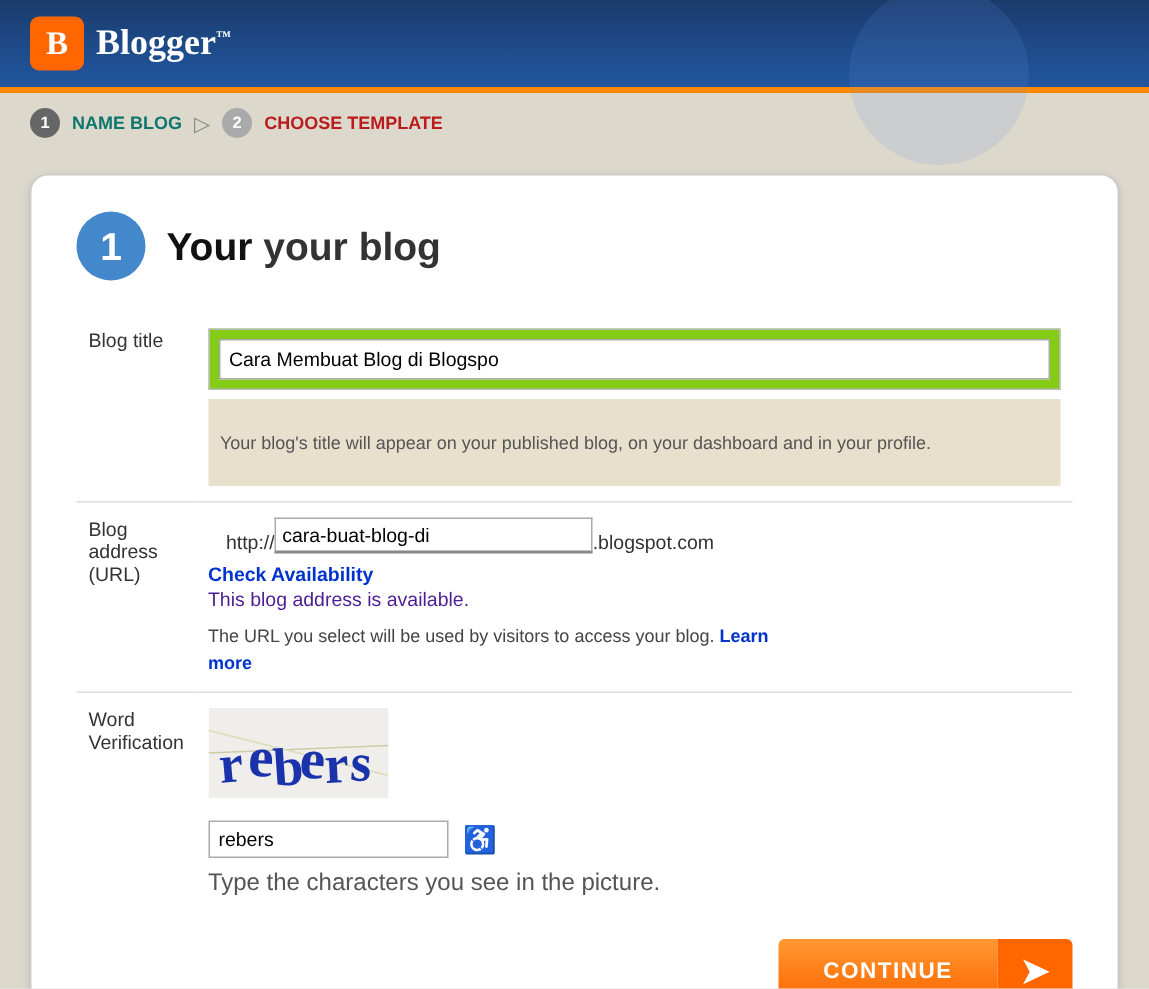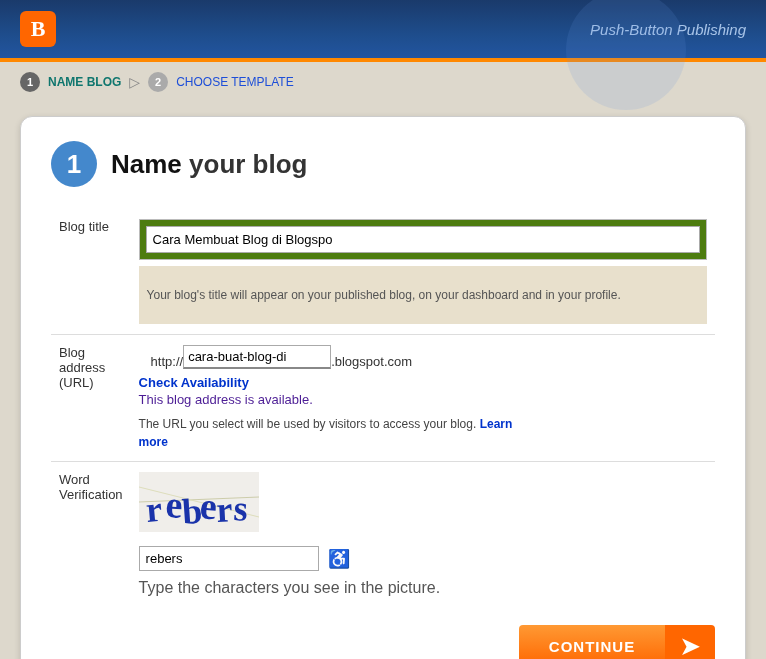--- a/index.html
+++ b/index.html
@@ -98,22 +98,22 @@
       background: #aaa;
       color: white;
     }
     .step-label {
       font-weight: bold;
       color: #0f766e;
       font-size: 12px;
       text-transform: uppercase;
     }
     .step-label.inactive {
-      color: #1d4ed8;
-      font-weight: normal;
+      color: #b91c1c;
+      font-weight: bold;
     }
     .breadcrumb-arrow {
       color: #888;
       font-size: 14px;
     }
 
     
     .main {
       background: #ddd8cc;
       padding: 14px 20px 14px 20px;
@@ -174,21 +174,21 @@
       color: #333;
       width: 160px;
       padding-top: 12px;
     }
     .field-content {
       width: 100%;
     }
 
     
     .title-input-wrapper {
-      background: #4d7c0f;
+      background: #84cc16;
       border: 1px solid #bbb;
       padding: 6px;
     }
     .title-input {
       width: 100%;
       border: 1px solid #aaa;
       padding: 5px 6px;
       font-size: 13px;
       background: white;
       outline: none;
@@ -212,21 +212,21 @@
     }
     .url-prefix {
       font-size: 13px;
       color: #333;
     }
     .url-input {
       border: 1px solid #aaa;
       border-bottom: 2px solid #888;
       padding: 3px 4px;
       font-size: 13px;
-      width: 148px;
+      width: 212px;
       outline: none;
     }
     .url-suffix {
       font-size: 13px;
       color: #333;
     }
     .check-link {
       color: #0033cc;
       font-size: 13px;
       font-weight: bold;
@@ -257,21 +257,21 @@
     .captcha-input-row {
       display: flex;
       align-items: center;
       gap: 10px;
       margin-bottom: 8px;
     }
     .captcha-input {
       border: 1px solid #aaa;
       padding: 4px 6px;
       font-size: 13px;
-      width: 180px;
+      width: 160px;
       outline: none;
     }
     .handicap-icon {
       font-size: 18px;
       color: #3366cc;
     }
     .captcha-hint {
       font-size: 16px;
       color: #555;
     }
@@ -308,23 +308,25 @@
     }
   </style>
 </head>
 <body>
 
 <header class="header">
   <div class="header-logo">
     <div class="blogger-b">
       <span>B</span>
     </div>
+    <span class="blogger-text">
+      <span>Blogger</span><span class="blogger-tm">™</span>
+    </span>
   </div>
   <div class="header-bg-circle"></div>
-  <span class="header-tagline">Push-Button Publishing</span>
 </header>
 
 <div class="accent-line"></div>
 
 <nav class="breadcrumb">
   <div class="step-badge active">
     <span>1</span>
   </div>
   <span class="step-label">NAME BLOG</span>
   <span class="breadcrumb-arrow">▷</span>
@@ -335,21 +337,21 @@
 </nav>
 
 <main class="main">
   <div class="card">
 
     <div class="step-header">
       <div class="step-circle">
         <span>1</span>
       </div>
       <h1 class="step-title">
-        <strong>Name</strong><span> your blog</span>
+        <strong>Your</strong><span> your blog</span>
       </h1>
     </div>
 
     <table class="form-table">
 
       <tbody>
           <tr>
         <td class="field-label">
           <span>Blog title</span>
         </td>

